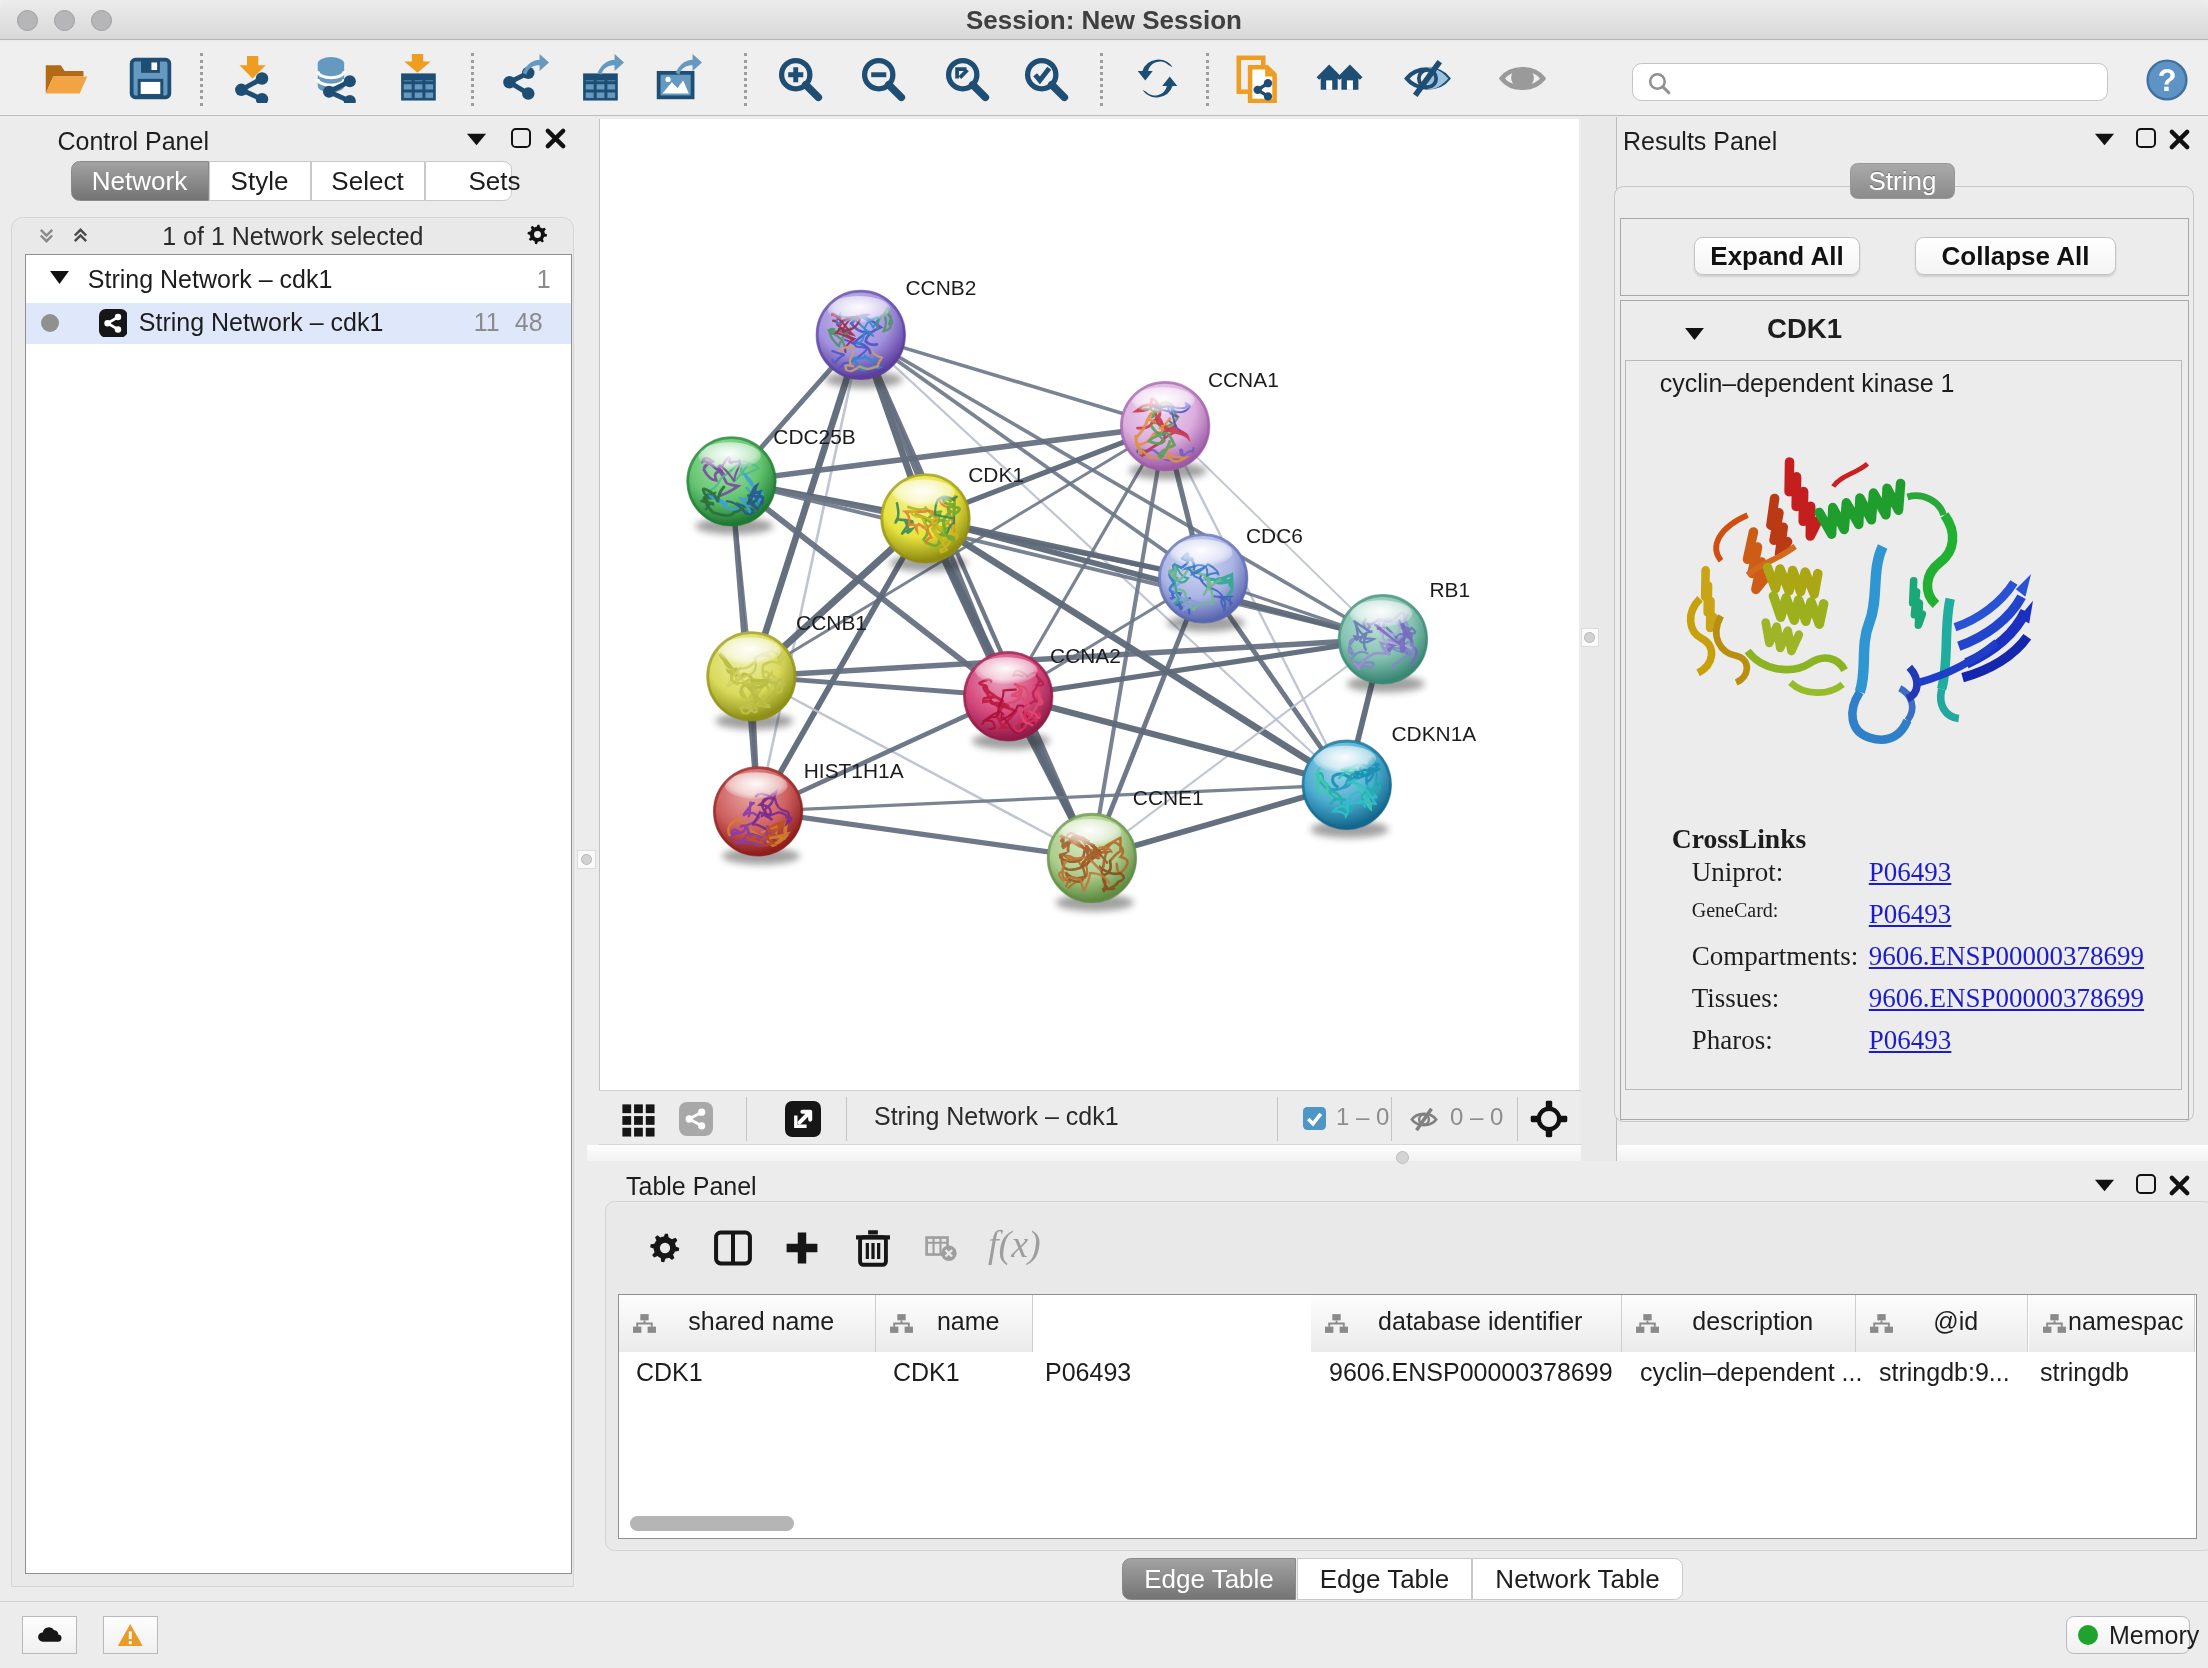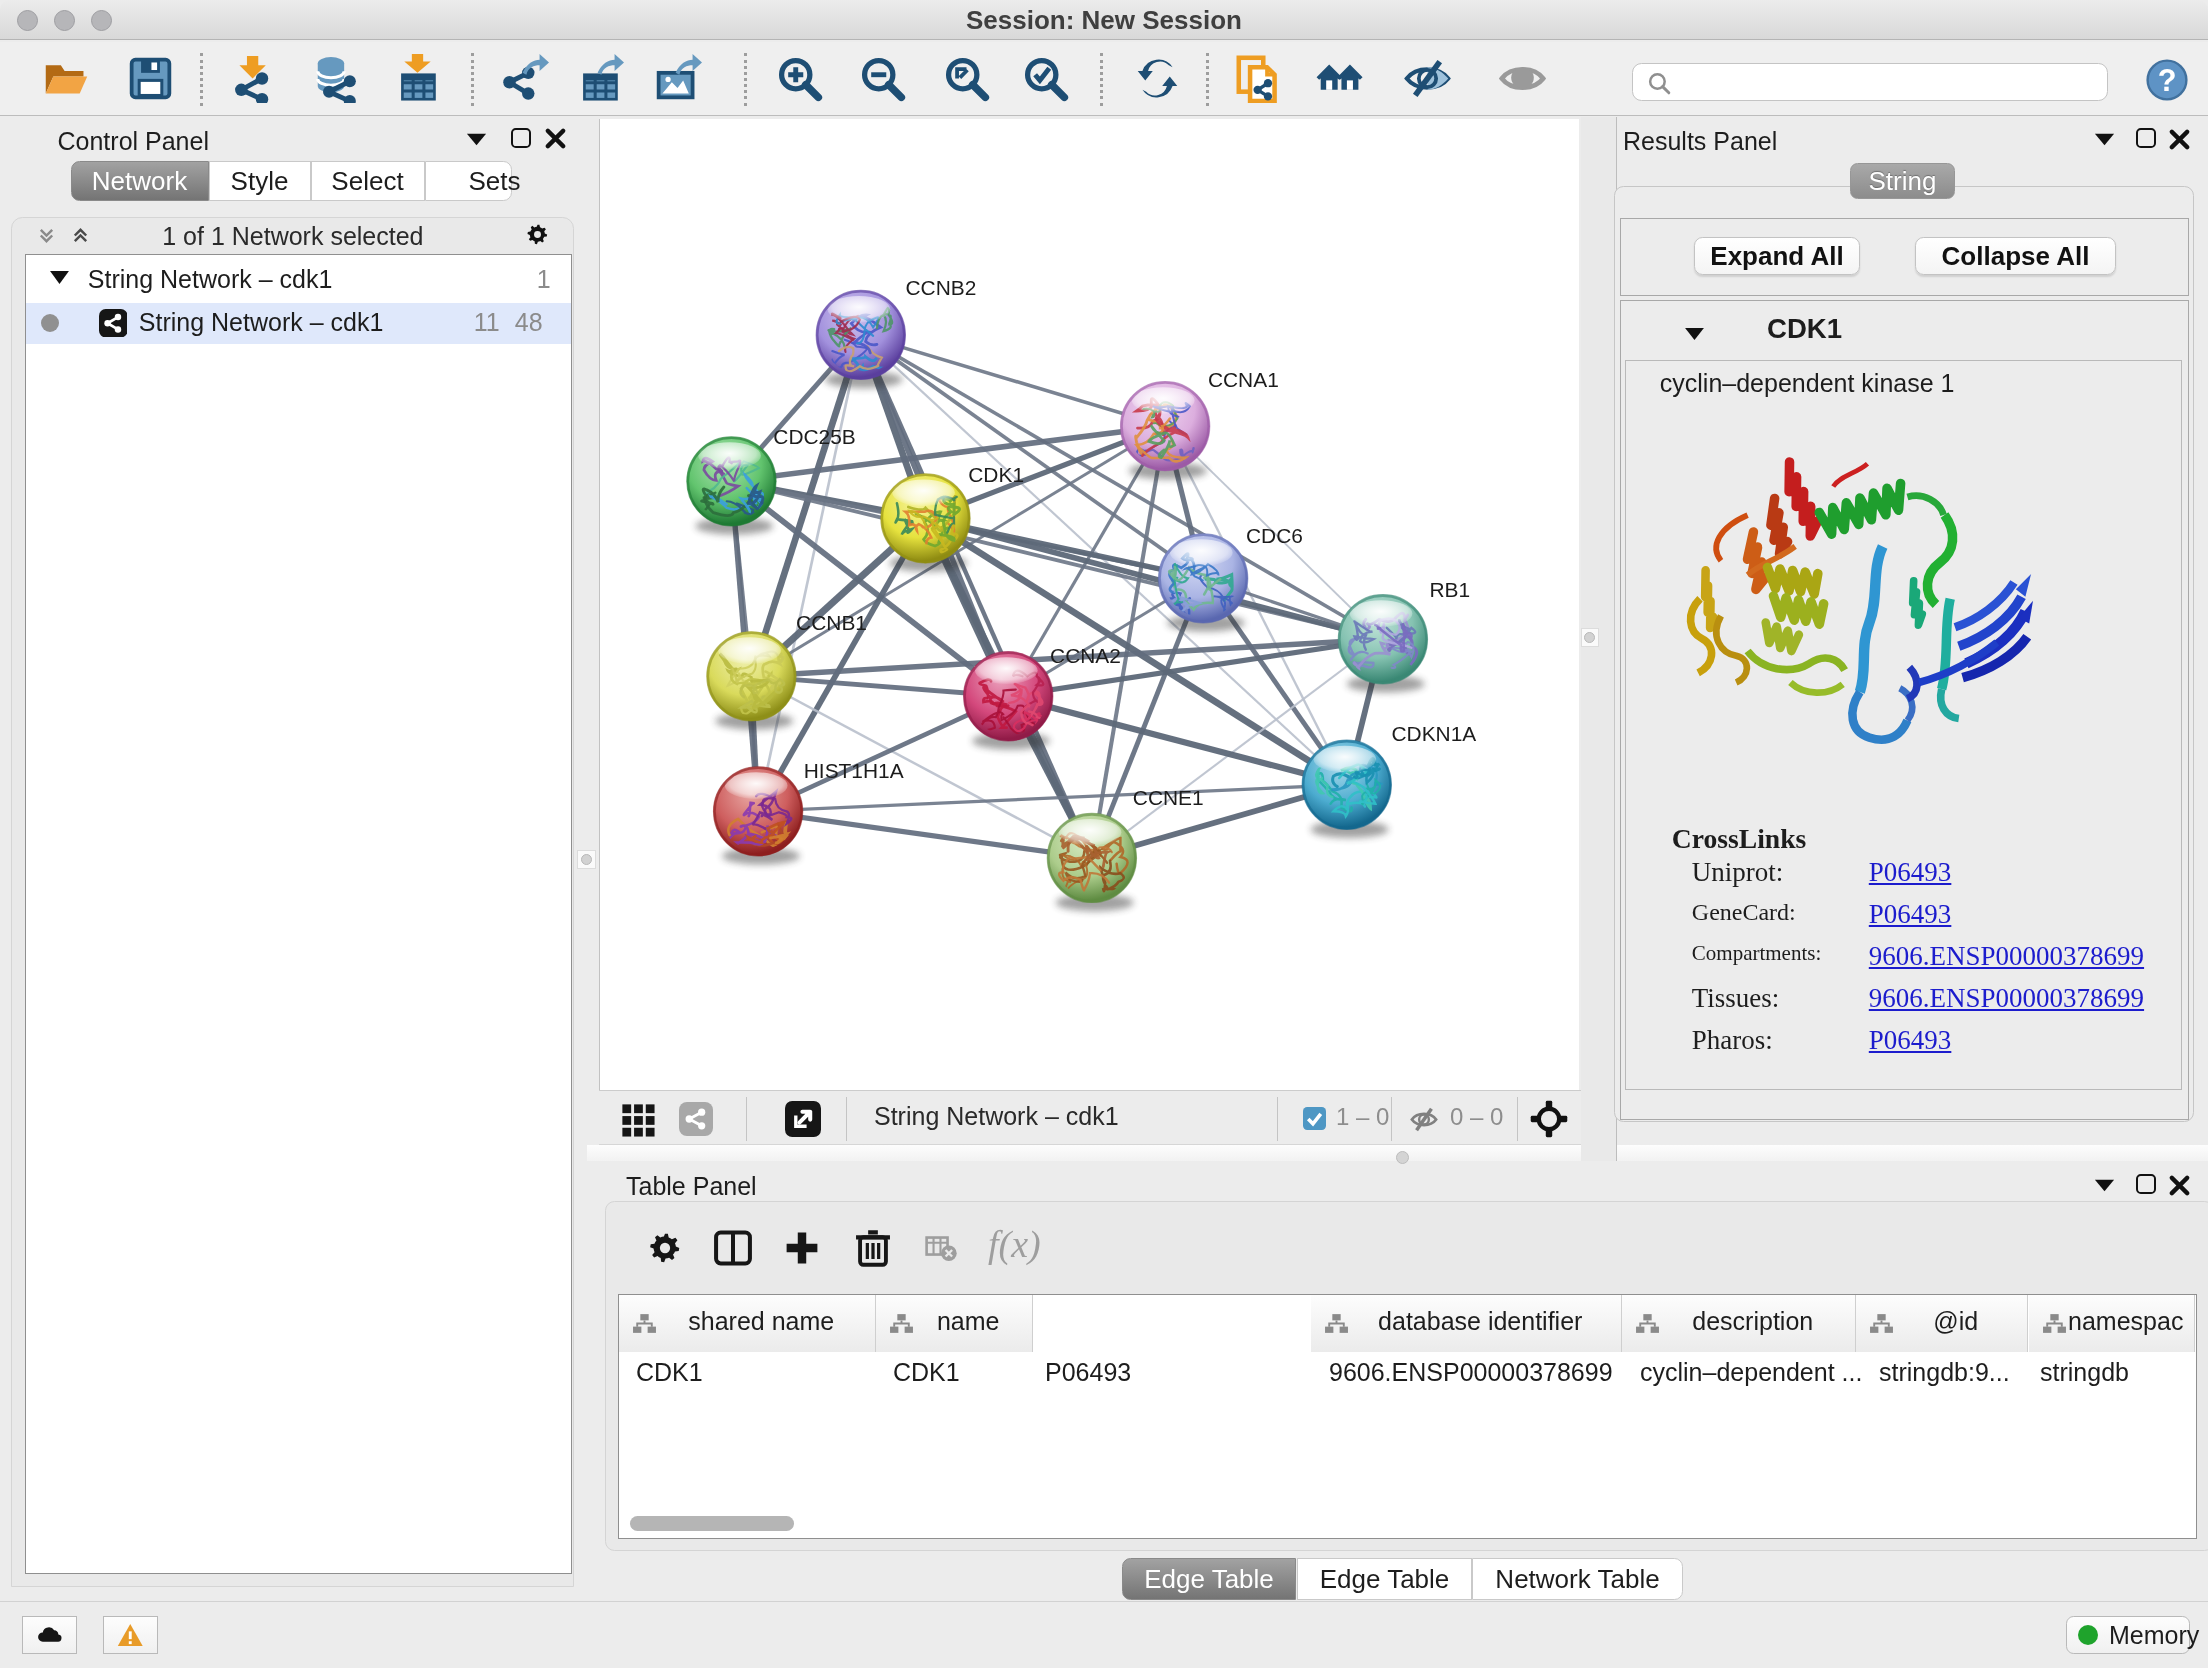--- a/index.html
+++ b/index.html
@@ -701,23 +701,23 @@
           <path d="M292 200 C320 190 345 172 358 148" stroke="#2244cc" stroke-width="10" fill="none"></path>
           <path d="M288 180 C312 172 336 155 350 133" stroke="#2a52d4" stroke-width="9" fill="none"></path>
           <path d="M296 233 C325 225 350 210 364 190" stroke="#1526ae" stroke-width="10" fill="none"></path>
           <path d="M355 170 L370 152 L366 176 Z" fill="#1b2fc0"></path>
           <path d="M352 140 L368 124 L362 148 Z" fill="#2a52d4"></path>
           <path d="M250 238 C280 230 310 214 332 196" stroke="#1e3ec8" stroke-width="8" fill="none"></path>
         </svg>
         <div class="abs serif" style="left:46px;top:462px;font-size:27.6px;font-weight:bold">CrossLinks</div>
         <div class="abs serif" style="left:66px;top:496px;font-size:27px">Uniprot:</div>
         <a class="abs serif lnk" style="left:243px;top:496px;font-size:27px">P06493</a>
-        <div class="abs serif" style="left:66px;top:538px;font-size:24px">GeneCard:</div>
+        <div class="abs serif" style="left:66px;top:538px;font-size:20px">GeneCard:</div>
         <a class="abs serif lnk" style="left:243px;top:538px;font-size:27px">P06493</a>
-        <div class="abs serif" style="left:66px;top:580px;font-size:21px">Compartments:</div>
+        <div class="abs serif" style="left:66px;top:580px;font-size:27px">Compartments:</div>
         <a class="abs serif lnk" style="left:243px;top:580px;font-size:27px">9606.ENSP00000378699</a>
         <div class="abs serif" style="left:66px;top:622px;font-size:27px">Tissues:</div>
         <a class="abs serif lnk" style="left:243px;top:622px;font-size:27px">9606.ENSP00000378699</a>
         <div class="abs serif" style="left:66px;top:664px;font-size:27px">Pharos:</div>
         <a class="abs serif lnk" style="left:243px;top:664px;font-size:27px">P06493</a>
       </div>
     </div>
   </div>
 <div id="tpanel" class="abs">
     <div class="abs phead" style="left:39px;top:11.4px">Table Panel</div>

